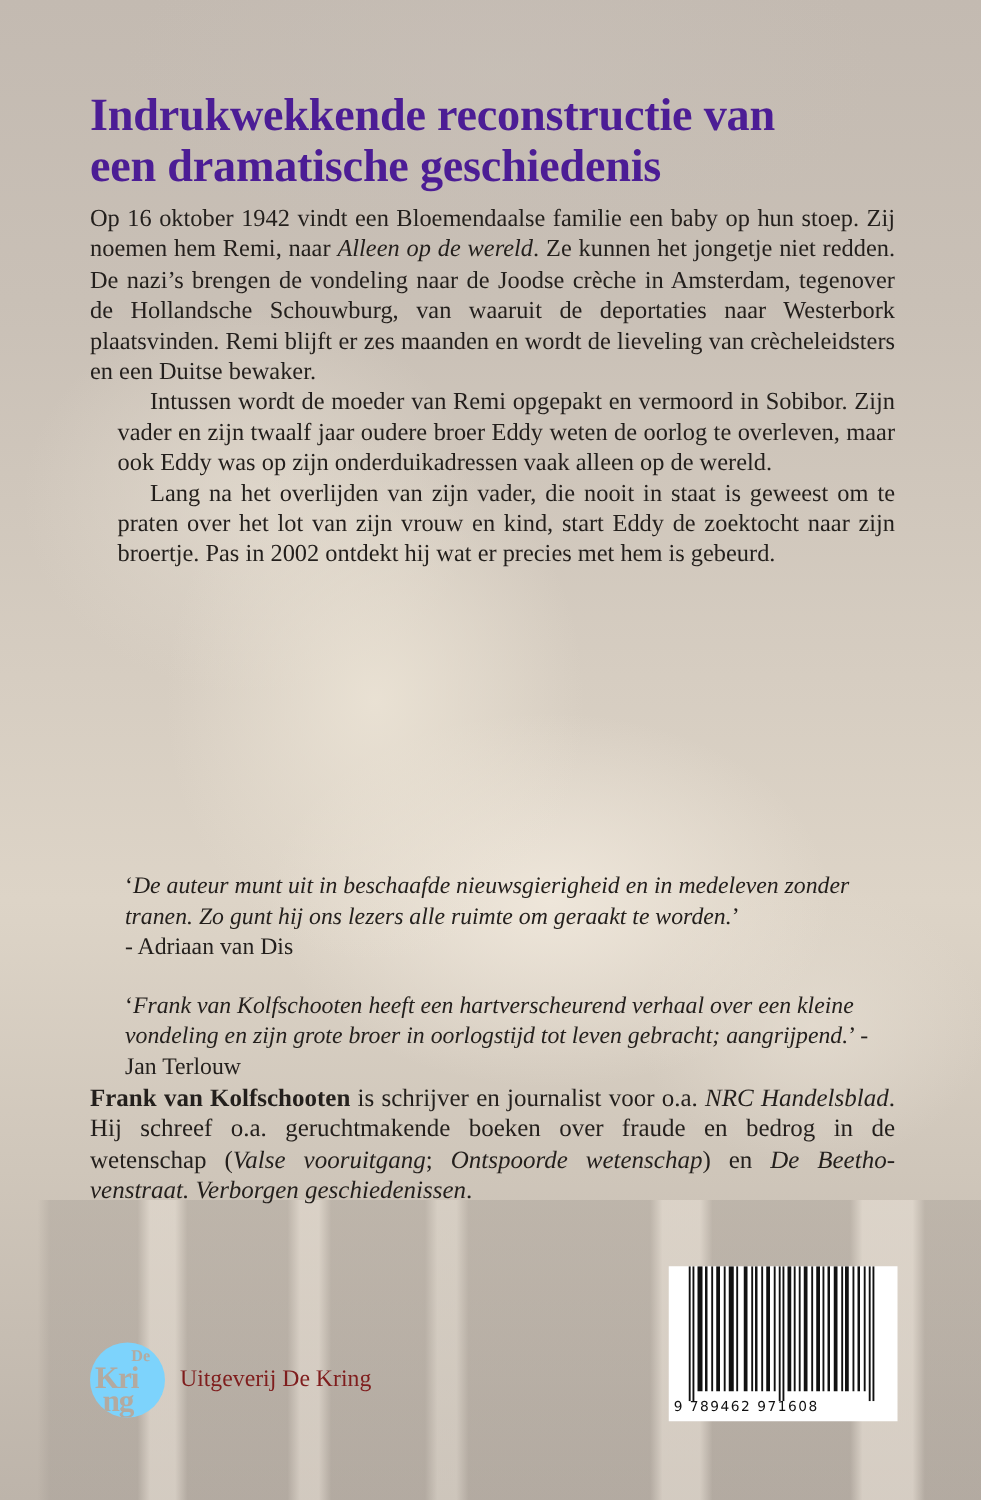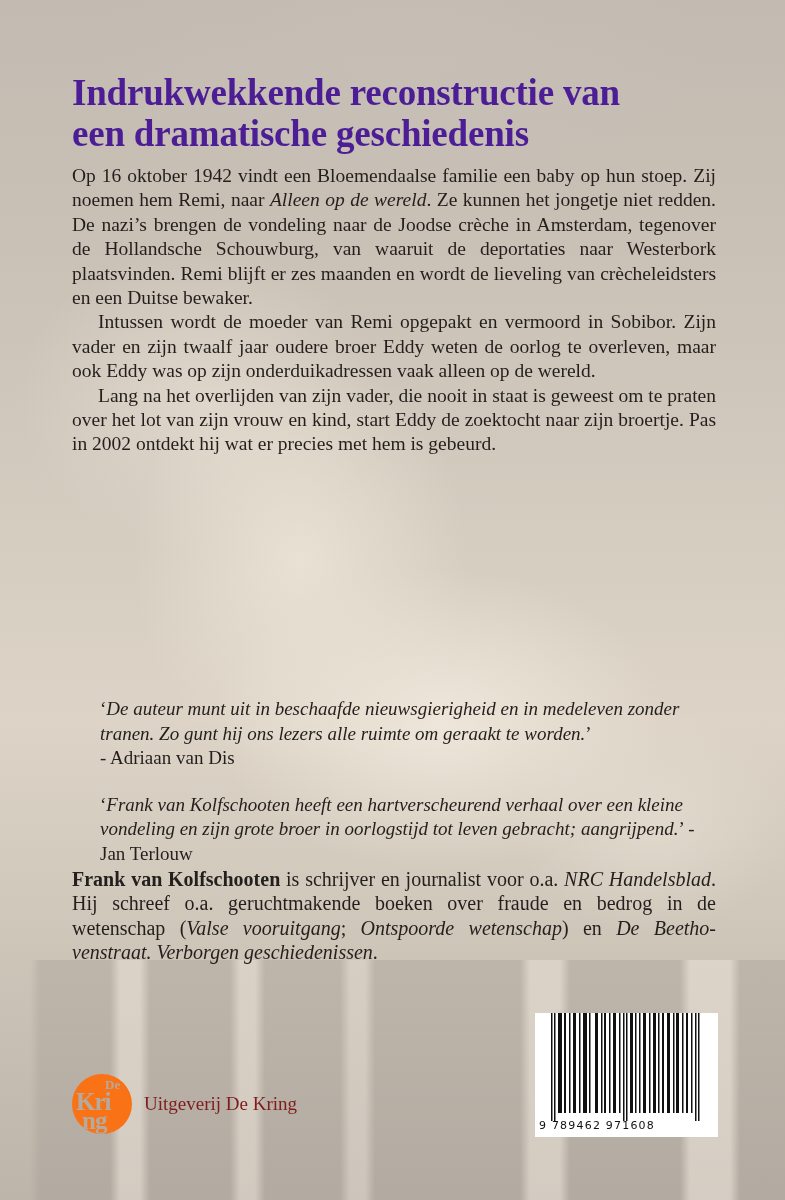--- a/index.html
+++ b/index.html
@@ -43,41 +43,41 @@
       font-size: 37px; font-weight: bold; line-height: 41px;
       color: #4c1d95; letter-spacing: -0.2px;
       margin: 0;
     }
     .body {
       position: absolute; left: 72px; top: 164px; width: 644px;
       font-size: 19.5px; line-height: 24.4px; text-align: justify;
       color: #231f1c;
     }
     .body p { margin: 0; }
-    .body p.indent { text-indent: 26px; }
+    .body p.indent { text-indent: 26px; margin-left: 22px; }
     .body em { font-style: italic; }
     .quotes {
       position: absolute; left: 100px; top: 697px; width: 600px;
       font-size: 19px; line-height: 24.5px; color: #231f1c; font-family: Liberation Serif, serif;
     }
     .quote { margin: 0 0 22px 0; }
     .quote .qt { font-style: italic; }
     .bio {
       position: absolute; left: 72px; top: 867px; width: 644px;
       font-size: 20px; line-height: 24.4px; text-align: justify; color: #231f1c;
     }
     .bio b { font-weight: bold; }
     .bio i { font-style: italic; }
     .publisher {
       position: absolute; left: 72px; top: 1073px; height: 62px;
       display: flex; align-items: center;
     }
     .logo {
       width: 60px; height: 60px; border-radius: 50%;
-      background: #f97316; position: relative; overflow: hidden;
+      background: #7dd3fc; position: relative; overflow: hidden;
       flex: 0 0 60px;
     }
     .logo svg { position: absolute; inset: 0; }
     .pub-name {
       margin-left: 12px; font-size: 19px; color: #7f1d1d;
     }
     .barcode {
       position: absolute; left: 535px; top: 1013px; width: 183px; height: 124px;
       background: #ffffff;
     }

